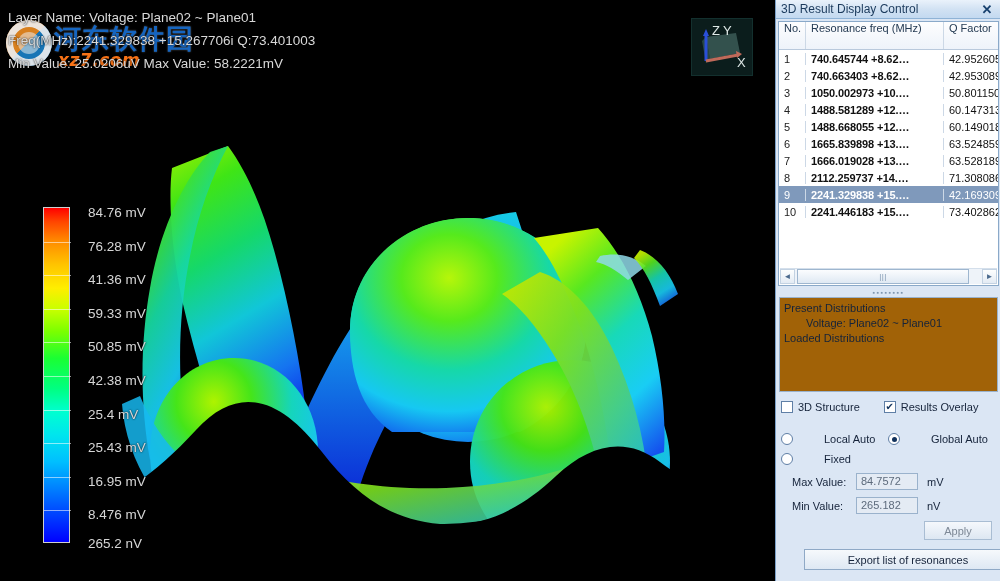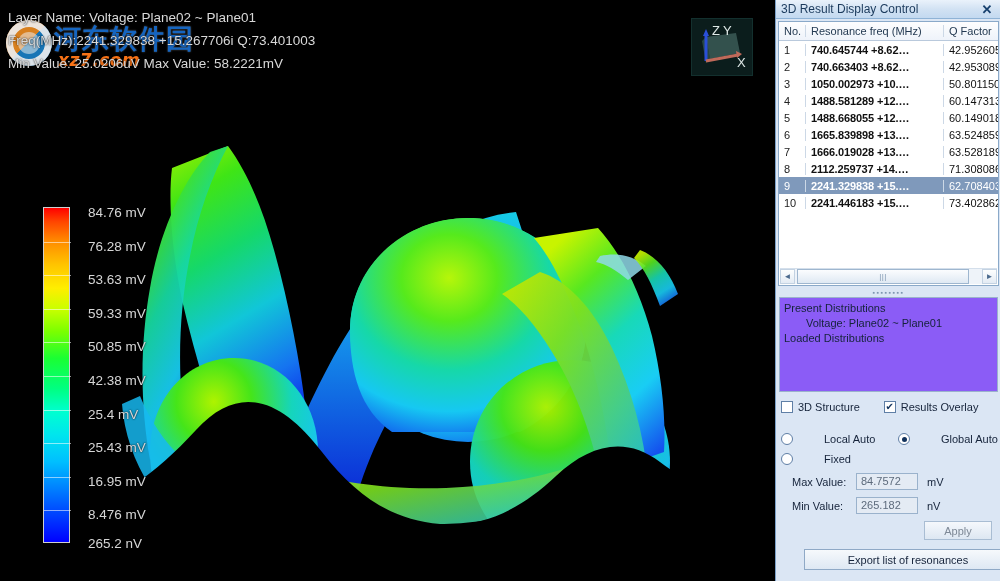--- a/index.html
+++ b/index.html
@@ -117,21 +117,21 @@
     display:flex; align-items:center; justify-content:center;
     color:#16406e; font-size:13px; font-weight:bold; cursor:pointer;
   }
 
   
   #table-box {
     position:absolute; left:2px; top:21px; width:221px; height:265px;
     background:#fff; border:1px solid #8aa9c9;
   }
   #thead {
-    display:flex; height:19px; align-items:center;
+    display:flex; height:28px; 
     background:linear-gradient(to bottom,#fdfdfe 0%,#eef3fa 100%);
     border-bottom:1px solid #b9c9dc; font-size:11px; color:#243a52;
   }
   #thead .th { padding-left:5px; overflow:hidden; white-space:nowrap; }
   .col-no   { width:26px; }
   .col-freq { width:138px; border-left:1px solid #ccd8e6; }
   .col-q    { width:55px;  border-left:1px solid #ccd8e6; }
 
   #tbody { height:227px; overflow:hidden; }
   .trow {
@@ -169,21 +169,21 @@
   
   #splitter {
     position:absolute; left:2px; top:288px; width:221px; height:8px;
     display:flex; align-items:center; justify-content:center;
   }
   #splitter .dots { font-size:7px; color:#7e96b0; letter-spacing:1.5px; }
 
   
   #dist-box {
     position:absolute; left:3px; top:297px; width:219px; height:95px;
-    background:#8b5cf6; border:1px solid #9ab2cc; padding:3px 4px;
+    background:#a16207; border:1px solid #9ab2cc; padding:3px 4px;
     font-size:11px; color:#15233a;
   }
   #dist-box .line { line-height:15px; white-space:nowrap; }
   #dist-box .indent { padding-left:22px; }
 
   
   #chk-row {
     position:absolute; left:5px; top:401px; width:215px;
     display:flex; align-items:center;
   }
@@ -198,21 +198,21 @@
   
   .rrow { position:absolute; display:flex; align-items:center;gap:26px; }
   .rdo {
     width:12px; height:12px; border-radius:50%;
     background:#fff; border:1px solid #5f7fa6;
     display:inline-flex; align-items:center; justify-content:center;
     cursor:pointer;
   }
   .rdo .dot { width:5px; height:5px; border-radius:50%; background:#11325c; }
   #r-local  { left:5px;   top:433px; }
-  #r-global { left:122px; top:433px; }
+  #r-global { left:112px; top:433px; }
   #r-fixed  { left:5px;   top:453px; }
 
   
   .vrow { position:absolute; display:flex; align-items:center; }
   #v-max { left:16px; top:473px; }
   #v-min { left:16px; top:497px; }
   .vlabel { width:64px; font-size:11px; color:#15233a; }
   .vfield {
     width:62px; height:17px; background:#e4ebf4;
     border:1px solid #9ab2cc; font-size:11px; color:#5d6b7c;
@@ -374,21 +374,21 @@
         <div class="cb-tick" style="top:100.8px"></div>
         <div class="cb-tick" style="top:134.4px"></div>
         <div class="cb-tick" style="top:168px"></div>
         <div class="cb-tick" style="top:201.6px"></div>
         <div class="cb-tick" style="top:235.2px"></div>
         <div class="cb-tick" style="top:268.8px"></div>
         <div class="cb-tick" style="top:302.4px"></div>
       </div>
       <div class="cb-label" style="top:5px">84.76 mV</div>
       <div class="cb-label" style="top:38.6px">76.28 mV</div>
-      <div class="cb-label" style="top:72.2px">53.63 mV</div>
+      <div class="cb-label" style="top:72.2px">41.36 mV</div>
       <div class="cb-label" style="top:105.8px">59.33 mV</div>
       <div class="cb-label" style="top:139.4px">50.85 mV</div>
       <div class="cb-label" style="top:173px">42.38 mV</div>
       <div class="cb-label" style="top:206.6px">25.4 mV</div>
       <div class="cb-label" style="top:240.2px">25.43 mV</div>
       <div class="cb-label" style="top:273.8px">16.95 mV</div>
       <div class="cb-label" style="top:307.4px">8.476 mV</div>
       <div class="cb-label" style="top:336px">265.2 nV</div>
     </div>
   </div>
@@ -443,21 +443,21 @@
           <div class="c col-q">63.528189</div>
         </div>
         <div class="trow">
           <div class="c col-no">8</div>
           <div class="c col-freq">2112.259737 +14.…</div>
           <div class="c col-q">71.308086</div>
         </div>
         <div class="trow sel">
           <div class="c col-no">9</div>
           <div class="c col-freq">2241.329838 +15.…</div>
-          <div class="c col-q">62.708403</div>
+          <div class="c col-q">42.169309</div>
         </div>
         <div class="trow">
           <div class="c col-no">10</div>
           <div class="c col-freq">2241.446183 +15.…</div>
           <div class="c col-q">73.402862</div>
         </div>
       </div>
 
       <div id="hscroll">
         <div class="sb-arrow">◄</div>

